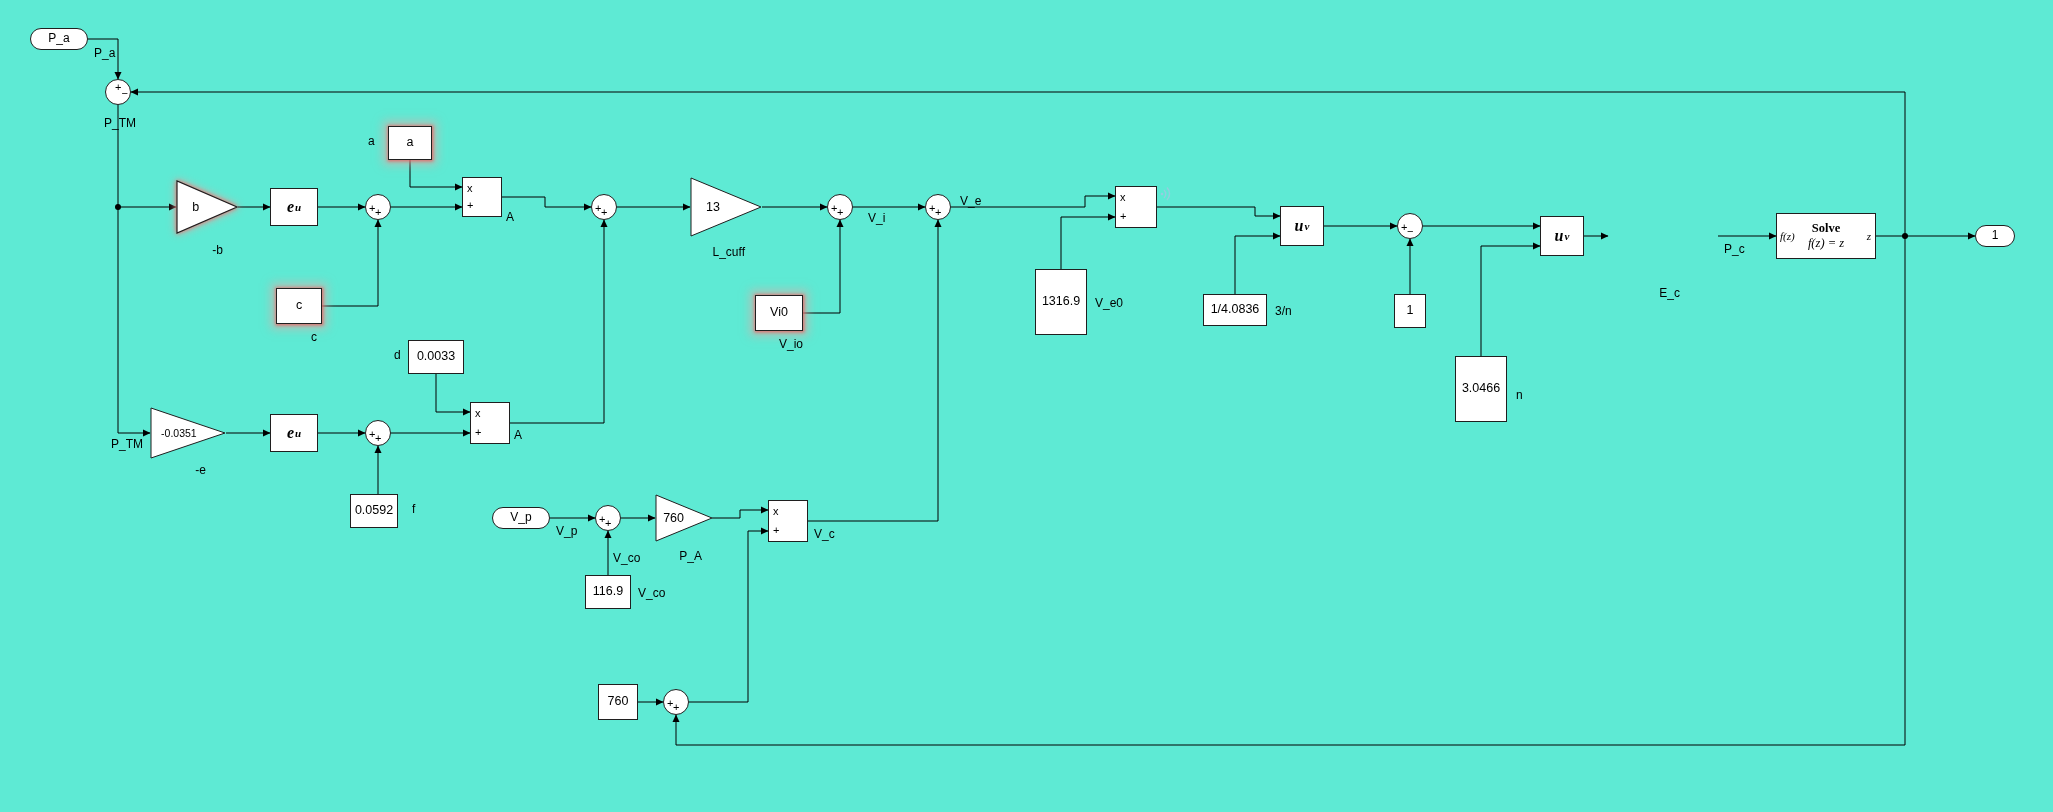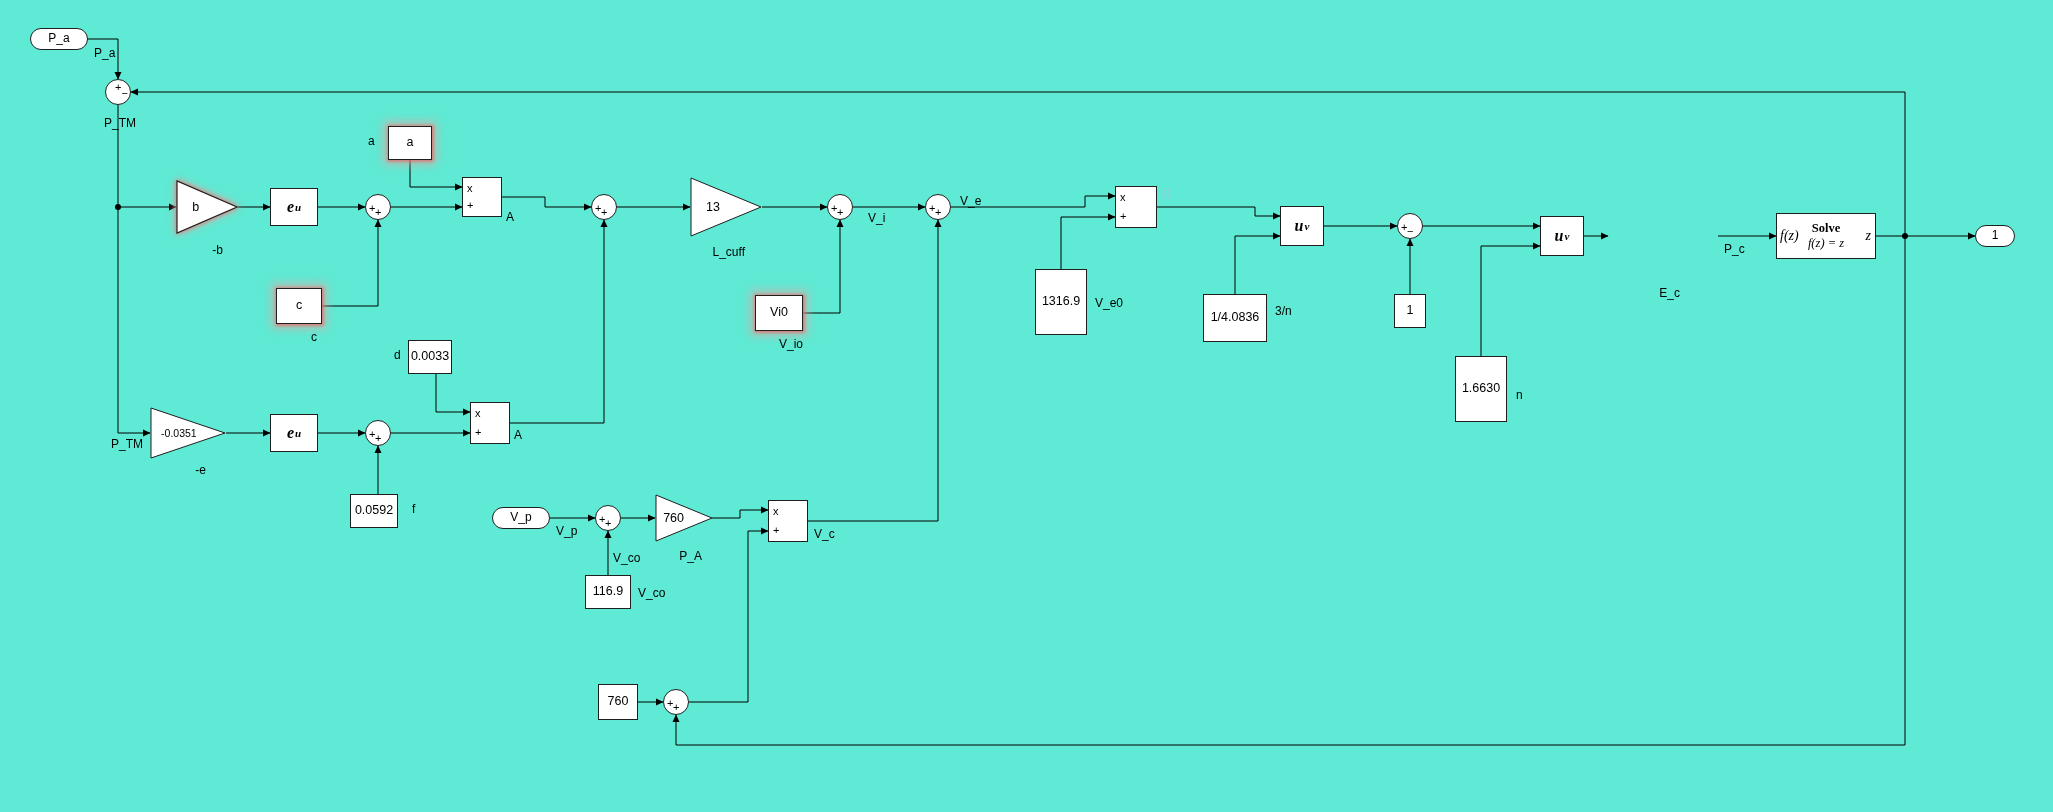--- a/index.html
+++ b/index.html
@@ -27,21 +27,21 @@
             justify-content:center;font-size:12.5px}
   .gain .gv.small{font-size:10.5px;width:76%}
   .lbl{position:absolute;font-size:12px;color:#000;white-space:nowrap}
   .lbl.c{text-align:right}
   .glow{box-shadow:0 0 3px 1.5px rgba(236,93,93,.8),0 0 9px 5px rgba(244,160,160,.55)}
   .glowt{filter:drop-shadow(0 0 2px rgba(236,93,93,.85)) drop-shadow(0 0 4px rgba(244,160,160,.8))}
   .solve{flex-direction:column;gap:1px}
   .solve .s-title{font-family:"Liberation Serif",serif;font-weight:bold;font-size:12.5px}
   .solve .s-eq{font-family:"Liberation Serif",serif;font-style:italic;font-size:12.5px}
   .solve .s-in,.solve .s-out{position:absolute;top:50%;transform:translateY(-50%);
-        font-family:"Liberation Serif",serif;font-style:italic;font-size:14px}
+        font-family:"Liberation Serif",serif;font-style:italic;font-size:11px}
   .solve .s-in{left:3px}
   .solve .s-out{right:4px}
 </style>
 </head>
 <body>
 
 <div id="canvas">
 
   <svg id="wires" width="2053" height="812">
     <defs>
@@ -235,38 +235,38 @@
     <span class="prodg b">+</span>
   </div>
   <div class="lbl" style="left:814px;top:527px">V_c</div>
 
   <div class="blk glow" style="left:388px;top:126px;width:44px;height:34px">a</div>
   <div class="lbl" style="left:368px;top:134px">a</div>
 
   <div class="blk glow" style="left:276px;top:288px;width:46px;height:36px">c</div>
   <div class="lbl c" style="left:281px;top:330px;width:36px">c</div>
 
-  <div class="blk" style="left:408px;top:340px;width:44px;height:34px">0.0033</div>
+  <div class="blk" style="left:408px;top:340px;width:56px;height:34px">0.0033</div>
   <div class="lbl" style="left:394px;top:348px">d</div>
 
   <div class="blk" style="left:350px;top:494px;width:48px;height:34px">0.0592</div>
   <div class="lbl" style="left:412px;top:502px">f</div>
 
   <div class="blk glow" style="left:755px;top:295px;width:48px;height:36px">Vi0</div>
   <div class="lbl c" style="left:755px;top:337px;width:48px">V_io</div>
 
   <div class="blk" style="left:1035px;top:269px;width:52px;height:66px">1316.9</div>
   <div class="lbl" style="left:1095px;top:296px">V_e0</div>
 
-  <div class="blk" style="left:1203px;top:294px;width:64px;height:48px">1/4.0836</div>
+  <div class="blk" style="left:1203px;top:294px;width:64px;height:32px">1/4.0836</div>
   <div class="lbl" style="left:1275px;top:304px">3/n</div>
 
   <div class="blk" style="left:1394px;top:294px;width:32px;height:34px">1</div>
 
-  <div class="blk" style="left:1455px;top:356px;width:52px;height:66px">1.6630</div>
+  <div class="blk" style="left:1455px;top:356px;width:52px;height:66px">3.0466</div>
   <div class="lbl" style="left:1516px;top:388px">n</div>
 
   <div class="blk" style="left:585px;top:575px;width:46px;height:34px">116.9</div>
   <div class="lbl" style="left:638px;top:586px">V_co</div>
   <div class="lbl" style="left:613px;top:551px">V_co</div>
 
   <div class="blk" style="left:598px;top:684px;width:40px;height:36px">760</div>
 
   <div class="lbl" style="left:868px;top:211px">V_i</div>
   <div class="lbl" style="left:960px;top:194px">V_e</div>

